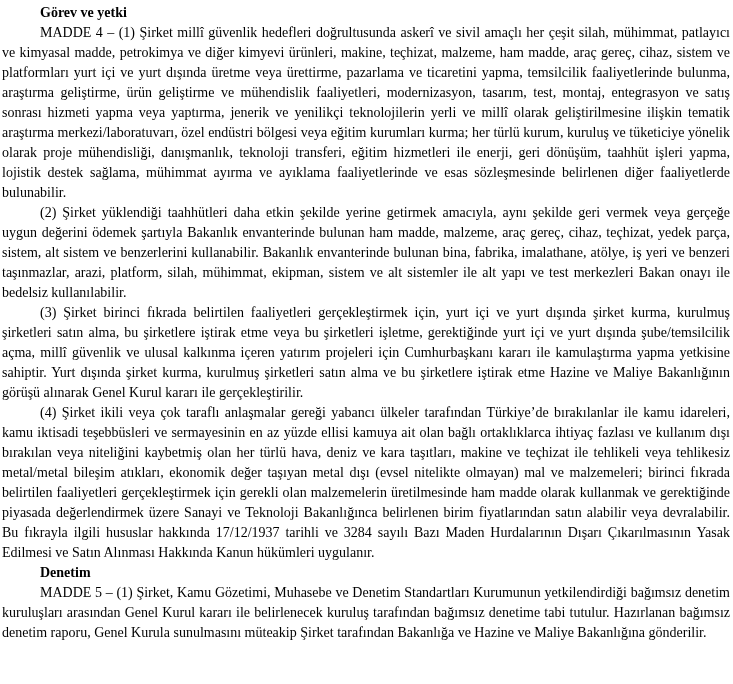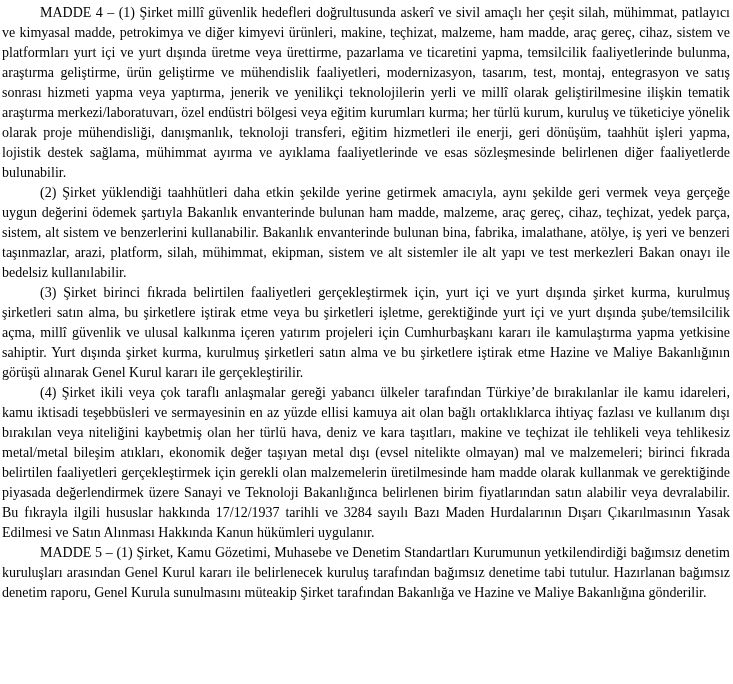--- a/index.html
+++ b/index.html
@@ -32,25 +32,27 @@
   }
   .lead {
     font-weight: normal;
   }
 </style>
 </head>
 <body>
 
 <div class="page">
 
+  <p class="heading">Görev ve yetki</p>
 
   <p class="para"><b class="lead">MADDE 4 –</b> <span>(1) Şirket millî güvenlik hedefleri doğrultusunda askerî ve sivil amaçlı her çeşit silah, mühimmat, patlayıcı ve kimyasal madde, petrokimya ve diğer kimyevi ürünleri, makine, teçhizat, malzeme, ham madde, araç gereç, cihaz, sistem ve platformları yurt içi ve yurt dışında üretme veya ürettirme, pazarlama ve ticaretini yapma, temsilcilik faaliyetlerinde bulunma, araştırma geliştirme, ürün geliştirme ve mühendislik faaliyetleri, modernizasyon, tasarım, test, montaj, entegrasyon ve satış sonrası hizmeti yapma veya yaptırma, jenerik ve yenilikçi teknolojilerin yerli ve millî olarak geliştirilmesine ilişkin tematik araştırma merkezi/laboratuvarı, özel endüstri bölgesi veya eğitim kurumları kurma; her türlü kurum, kuruluş ve tüketiciye yönelik olarak proje mühendisliği, danışmanlık, teknoloji transferi, eğitim hizmetleri ile enerji, geri dönüşüm, taahhüt işleri yapma, lojistik destek sağlama, mühimmat ayırma ve ayıklama faaliyetlerinde ve esas sözleşmesinde belirlenen diğer faaliyetlerde bulunabilir.</span></p>
 
   <p class="para">(2) Şirket yüklendiği taahhütleri daha etkin şekilde yerine getirmek amacıyla, aynı şekilde geri vermek veya gerçeğe uygun değerini ödemek şartıyla Bakanlık envanterinde bulunan ham madde, malzeme, araç gereç, cihaz, teçhizat, yedek parça, sistem, alt sistem ve benzerlerini kullanabilir. Bakanlık envanterinde bulunan bina, fabrika, imalathane, atölye, iş yeri ve benzeri taşınmazlar, arazi, platform, silah, mühimmat, ekipman, sistem ve alt sistemler ile alt yapı ve test merkezleri Bakan onayı ile bedelsiz kullanılabilir.</p>
 
   <p class="para">(3) Şirket birinci fıkrada belirtilen faaliyetleri gerçekleştirmek için, yurt içi ve yurt dışında şirket kurma, kurulmuş şirketleri satın alma, bu şirketlere iştirak etme veya bu şirketleri işletme, gerektiğinde yurt içi ve yurt dışında şube/temsilcilik açma, millî güvenlik ve ulusal kalkınma içeren yatırım projeleri için Cumhurbaşkanı kararı ile kamulaştırma yapma yetkisine sahiptir. Yurt dışında şirket kurma, kurulmuş şirketleri satın alma ve bu şirketlere iştirak etme Hazine ve Maliye Bakanlığının görüşü alınarak Genel Kurul kararı ile gerçekleştirilir.</p>
 
   <p class="para">(4) Şirket ikili veya çok taraflı anlaşmalar gereği yabancı ülkeler tarafından Türkiye’de bırakılanlar ile kamu idareleri, kamu iktisadi teşebbüsleri ve sermayesinin en az yüzde ellisi kamuya ait olan bağlı ortaklıklarca ihtiyaç fazlası ve kullanım dışı bırakılan veya niteliğini kaybetmiş olan her türlü hava, deniz ve kara taşıtları, makine ve teçhizat ile tehlikeli veya tehlikesiz metal/metal bileşim atıkları, ekonomik değer taşıyan metal dışı (evsel nitelikte olmayan) mal ve malzemeleri; birinci fıkrada belirtilen faaliyetleri gerçekleştirmek için gerekli olan malzemelerin üretilmesinde ham madde olarak kullanmak ve gerektiğinde piyasada değerlendirmek üzere Sanayi ve Teknoloji Bakanlığınca belirlenen birim fiyatlarından satın alabilir veya devralabilir. Bu fıkrayla ilgili hususlar hakkında 17/12/1937 tarihli ve 3284 sayılı Bazı Maden Hurdalarının Dışarı Çıkarılmasının Yasak Edilmesi ve Satın Alınması Hakkında Kanun hükümleri uygulanır.</p>
 
+  <p class="heading">Denetim</p>
 
   <p class="para"><b class="lead">MADDE 5 –</b> <span>(1) Şirket, Kamu Gözetimi, Muhasebe ve Denetim Standartları Kurumunun yetkilendirdiği bağımsız denetim kuruluşları arasından Genel Kurul kararı ile belirlenecek kuruluş tarafından bağımsız denetime tabi tutulur. Hazırlanan bağımsız denetim raporu, Genel Kurula sunulmasını müteakip Şirket tarafından Bakanlığa ve Hazine ve Maliye Bakanlığına gönderilir.</span></p>
 
 </div>
 
 </body></html>

